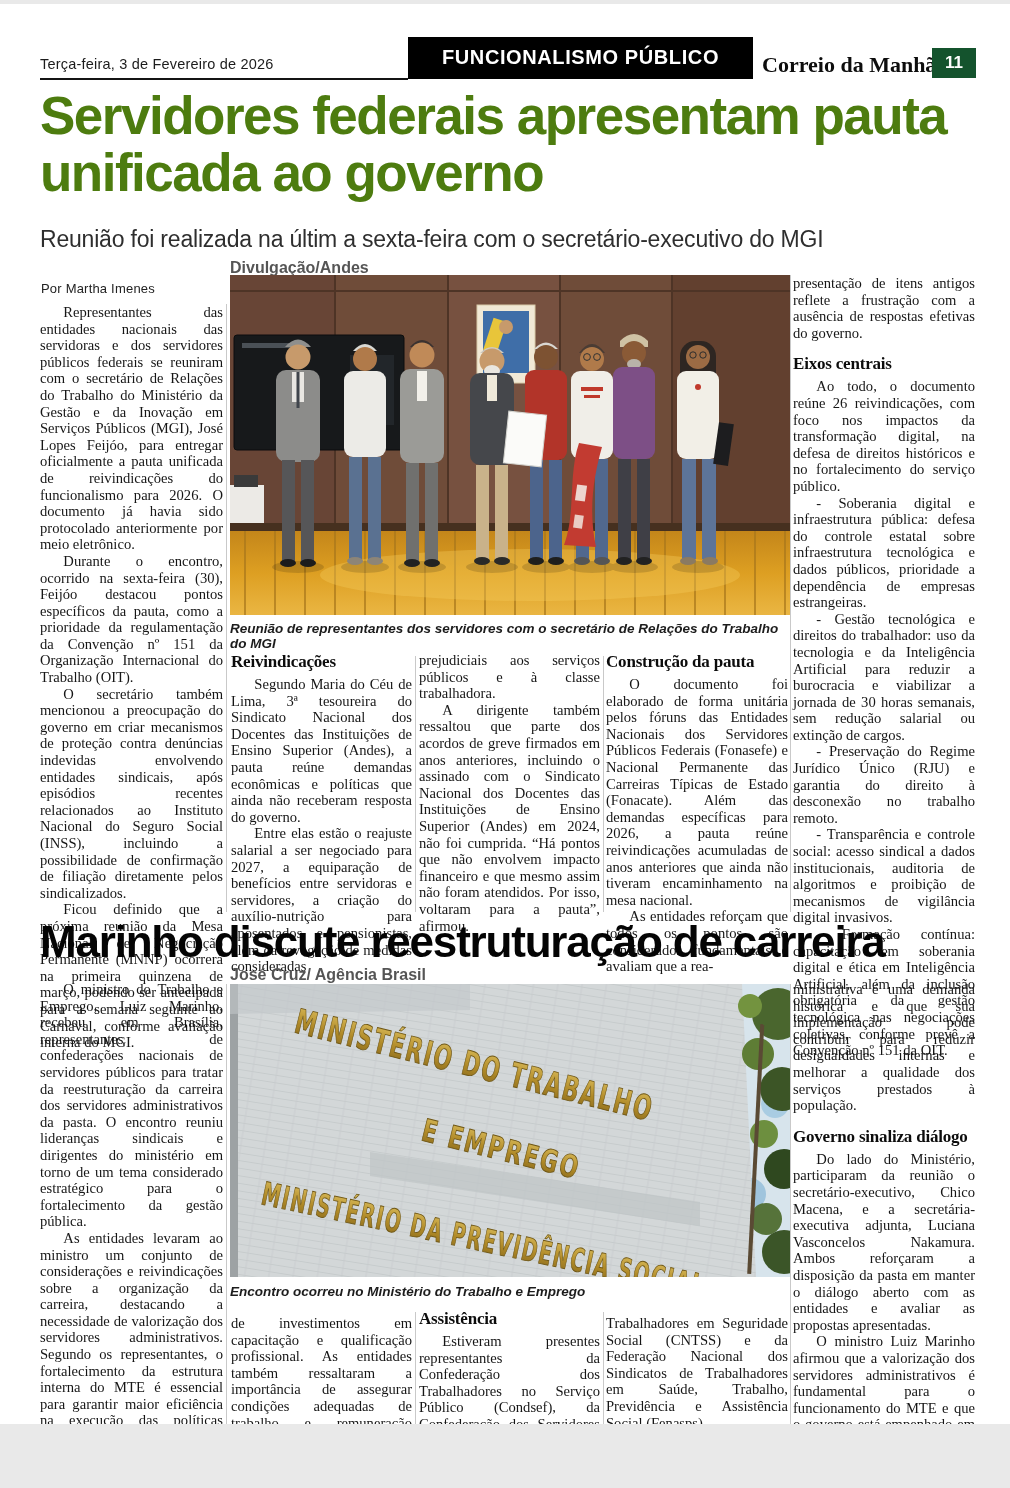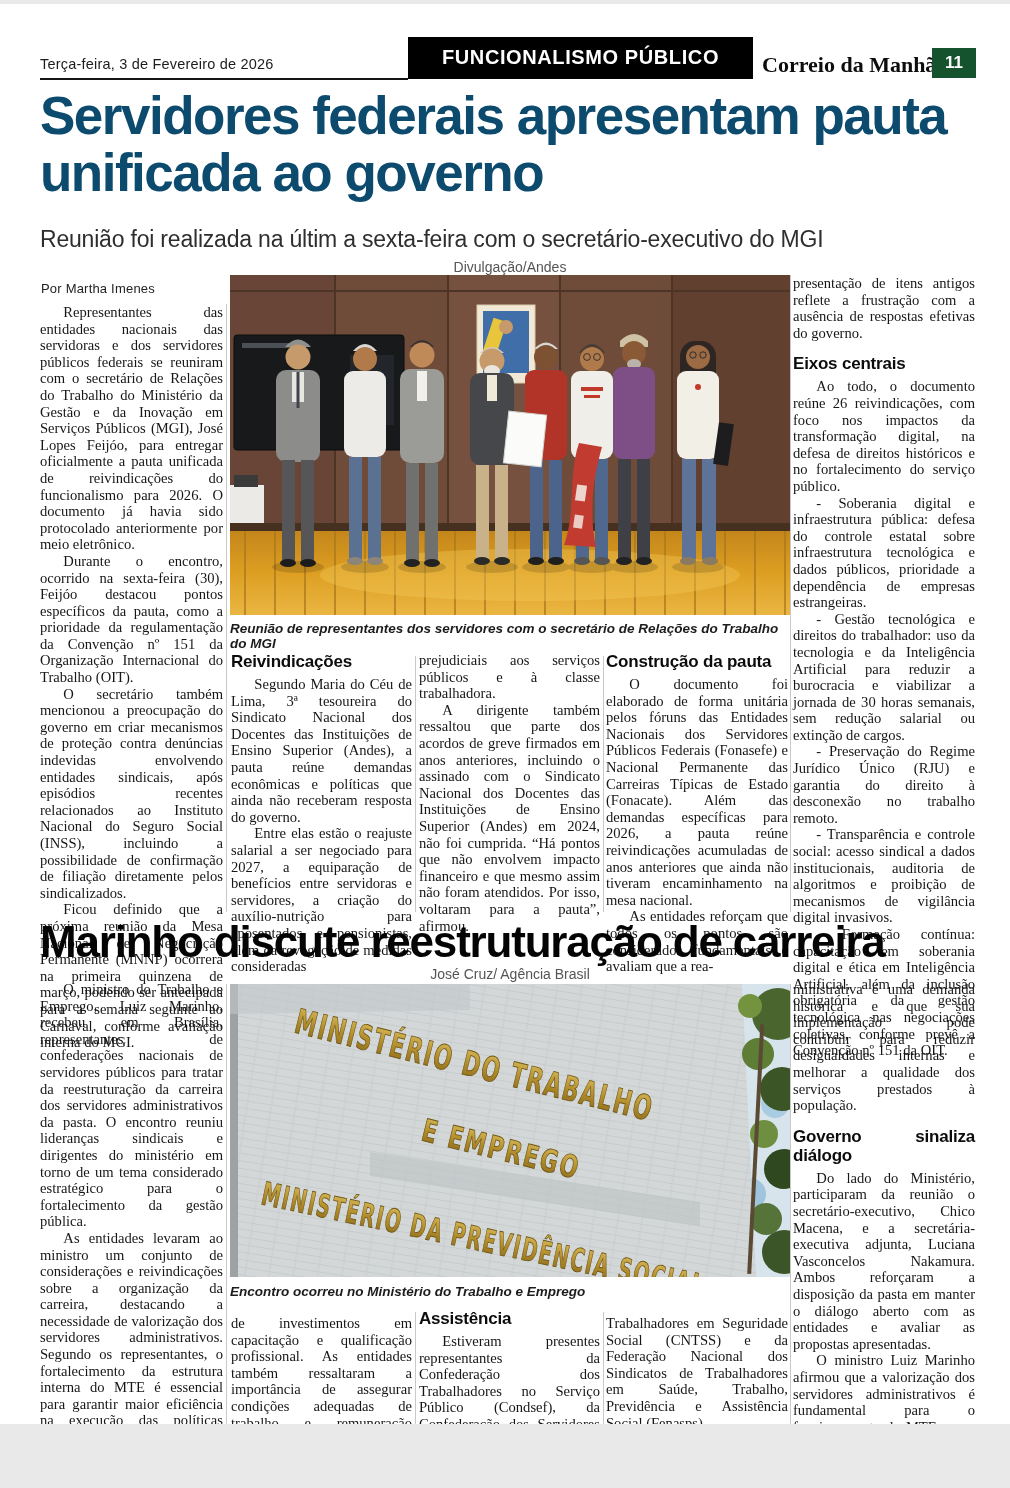--- a/index.html
+++ b/index.html
@@ -20,46 +20,46 @@
   }
   .hdr-mast{ left:762px; top:48px; font-family:"Liberation Serif", serif; font-weight:700; font-size:22px; color:#0d0d0d; }
   .hdr-pagenum{
     left:932px; top:44px; width:44px; height:30px; background:#14532d; color:#fff;
     font-weight:700; font-size:17px; display:flex; align-items:center; justify-content:center;
   }
 
   
   .headline1{
     left:40px; top:84px; width:950px; font-size:53px; line-height:1.07;
-    font-weight:700; letter-spacing:-1.5px; color:#0c4a6e;
+    font-weight:700; letter-spacing:-1.5px; color:#4d7c0f;
   }
   .deck{
     left:40px; top:222px; width:945px; font-size:23px; color:#2e2e2e; letter-spacing:-.2px;
   }
   .byline{ left:41px; top:277px; font-size:13px; color:#222; letter-spacing:.2px; }
   .headline2{
     left:40px; top:915px; width:960px; font-size:44px; line-height:1.05;
     font-weight:700; letter-spacing:-1.2px; color:#040404;
   }
 
   
   .coltext{
     font-family:"Liberation Serif", serif; font-size:14.6px; line-height:16.6px;
     text-align:justify; color:#161616; hyphens:auto;
   }
   .coltext p{ text-indent:1.6em; }
   .coltext p.noind{ text-indent:0; }
   .subhead{
-    font-family:Liberation Sans, sans-serif; font-weight:700; font-size:17px;
+    font-family:Liberation Serif, serif; font-weight:700; font-size:17px;
     line-height:1.12; letter-spacing:-.2px; color:#0c0c0c; margin:13px 0 5px; text-indent:0;
   }
   .subhead.first{ margin-top:0; }
 
   
-  .credit{ width:560px; text-align:center; font-size:14px; font-weight:400; color:#555; }
+  .credit{ width:560px; text-align:left; font-size:16px; font-weight:700; color:#555; }
   .caption{ width:560px; font-style:italic; font-weight:600; font-size:13.5px; color:#1c1c1c; }
   .photo{ width:560px; overflow:hidden; background:#ddd; }
   .photo svg{ display:block; }
 
   
   .vrule{ width:1px; background:#c9c9c9; }
 
   
   #a1col1{ left:40px;  top:300px; width:183px; }
   #a1credit{ left:230px; top:255px; }

